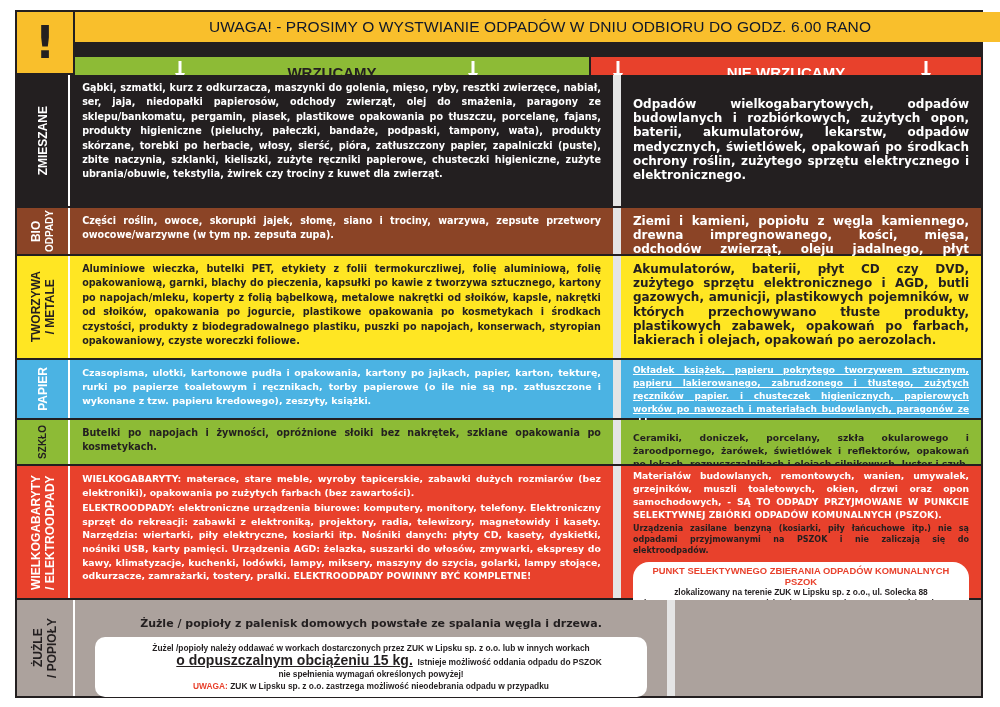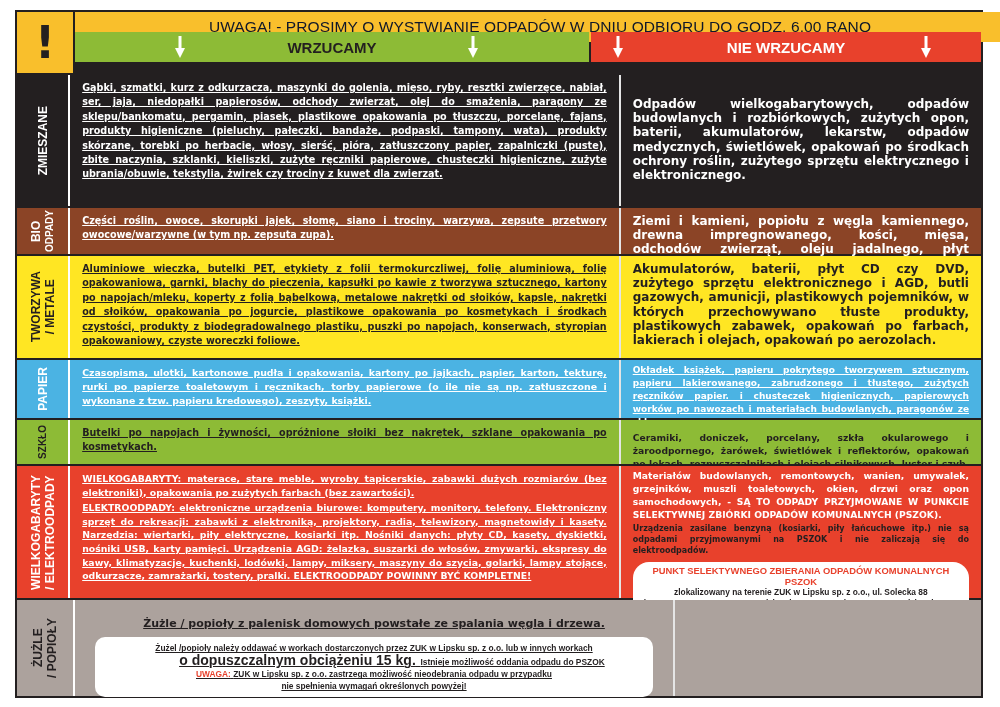--- a/index.html
+++ b/index.html
@@ -1,29 +1,29 @@
 <!DOCTYPE html>
 <html><head>
 <meta charset="utf-8">
 <style>
   html,body{margin:0;padding:0;background:#ffffff;}
   body{width:1000px;height:707px;position:relative;overflow:hidden;font-family:"DejaVu Sans","Liberation Sans",sans-serif;}
   .sheet{position:absolute;left:15px;top:10px;width:964px;height:684px;border:2px solid #231f20;background:#231f20;}
   .hdr{position:absolute;left:0;top:0;width:964px;height:62px;}
   .bang{position:absolute;left:0;top:0;width:56px;height:61px;background:#f9bf2c;display:flex;align-items:center;justify-content:center;font-weight:900;font-size:44px;color:#231f20;font-family:"DejaVu Sans",sans-serif;}
   .title{position:absolute;left:58px;top:0;width:930px;height:30px;background:#f9bf2c;display:flex;align-items:center;justify-content:center;font-weight:normal;font-size:15.5px;color:#0f172a;font-family:"Liberation Sans",sans-serif;letter-spacing:0.1px;}
-  .colhead{position:absolute;top:20px;height:30px;display:flex;align-items:center;justify-content:center;font-weight:bold;font-size:15px;font-family:"Liberation Sans",sans-serif;}
+  .colhead{position:absolute;top:45px;height:30px;display:flex;align-items:center;justify-content:center;font-weight:bold;font-size:15px;font-family:"Liberation Sans",sans-serif;}
   .colhead.yes{left:58px;width:514px;background:#8dbb36;color:#231f20;}
   .colhead.no{left:574px;width:390px;background:#e8412c;color:#ffffff;}
   .arrow{position:absolute;top:4px;width:10px;height:22px;}
   .arrow svg{display:block;}
   .row{position:absolute;left:0;width:964px;display:flex;}
   .lab{width:56px;display:flex;align-items:center;justify-content:center;border-right:2px solid #ffffff;box-sizing:content-box;}
   .lab span{writing-mode:vertical-rl;transform:rotate(180deg);font-weight:bold;font-size:12px;text-align:center;line-height:14px;font-family:"Liberation Sans",sans-serif;}
-  .yescell{width:600px;box-sizing:border-box;padding:6px 12px;font-weight:bold;font-size:9.6px;line-height:14.4px;text-align:justify;border-right:2px solid #e5e5e5;text-decoration:underline;}
+  .yescell{width:600px;box-sizing:border-box;padding:6px 12px;font-weight:bold;font-size:9.6px;line-height:14.4px;text-align:justify;border-right:8px solid #e5e5e5;}
   .nocell{width:392px;box-sizing:border-box;padding:6px 12px;font-weight:bold;font-size:12px;line-height:14.2px;text-align:justify;}
   .r-mixed{top:63px;height:131px;background:#231f20;color:#ffffff;}
   .r-bio{top:196px;height:46px;background:#8b4426;color:#ffffff;}
   .r-plastic{top:244px;height:102px;background:#ffe623;color:#231f20;}
   .r-paper{top:348px;height:58px;background:#4bb3e3;color:#ffffff;}
   .r-glass{top:408px;height:44px;background:#8dbb36;color:#231f20;}
   .r-bulky{top:454px;height:132px;background:#e8412c;color:#ffffff;}
   .r-ash{top:588px;height:96px;background:#aca29d;color:#231f20;}
   .r-mixed .lab span,.r-bio .lab span,.r-paper .lab span,.r-bulky .lab span{color:#ffffff;}
   .r-plastic .lab span,.r-glass .lab span,.r-ash .lab span{color:#231f20;}
@@ -141,19 +141,19 @@
 
   <div class="row r-ash">
     <div class="lab">
         <span><span style="writing-mode:inherit;transform:none;">ŻUŻLE</span><br><span style="writing-mode:inherit;transform:none;">/ POPIOŁY</span></span>
       </div>
     <div class="yescell" style="padding:15px 20px;">
       <div class="ash-head">Żużle / popioły z palenisk domowych powstałe ze spalania węgla i drzewa.</div>
       <div class="ashbox">
         <div>Żużel /popioły należy oddawać w workach dostarczonych przez ZUK w Lipsku sp. z o.o. lub w innych workach</div>
         <div><span class="big">o dopuszczalnym obciążeniu 15 kg.</span>&nbsp; <span>Istnieje możliwość oddania odpadu do PSZOK</span></div>
+        <div>nie spełnienia wymagań określonych powyżej!</div>
         <div><span class="warn">UWAGA:</span> <span>ZUK w Lipsku sp. z o.o. zastrzega możliwość nieodebrania odpadu w przypadku</span></div>
-        <div>nie spełnienia wymagań określonych powyżej!</div>
       </div>
     </div>
   </div>
 
 </div>
 
 </body></html>

